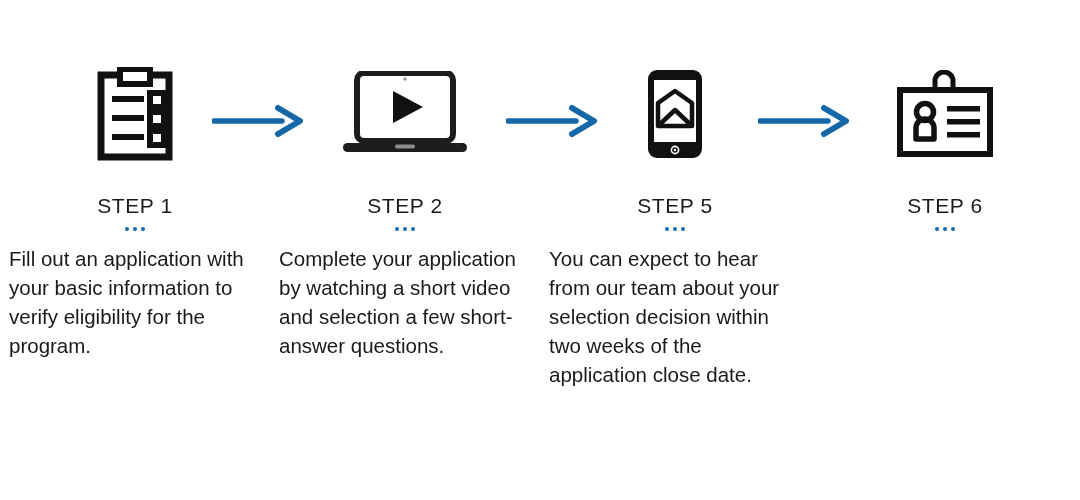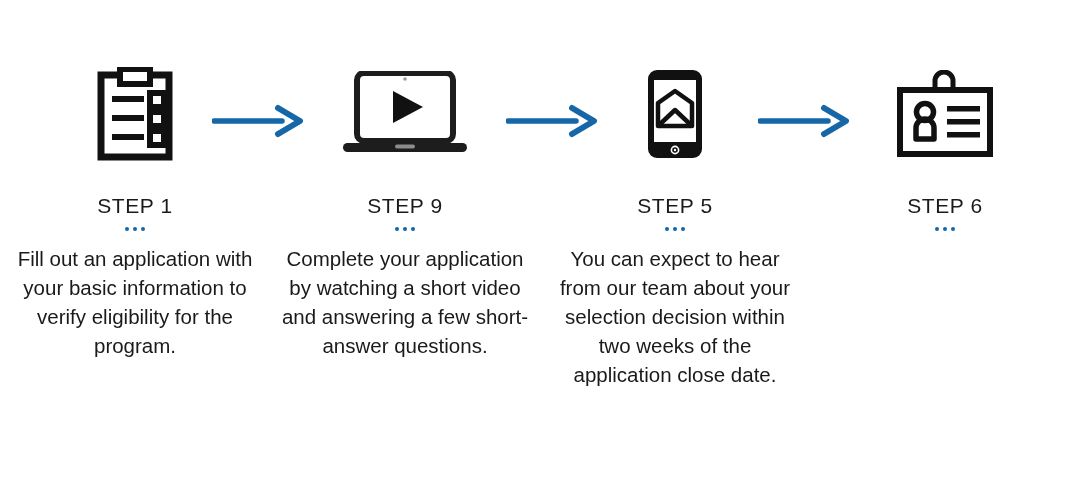--- a/index.html
+++ b/index.html
@@ -70,21 +70,21 @@
   .dot {
     width: 4px;
     height: 4px;
     border-radius: 50%;
     background: #1567a8;
   }
 
   .step-body {
     margin-top: 13px;
     width: 252px;
-    text-align: center;
+    text-align: left;
     font-size: 20.5px;
     line-height: 1.42;
     color: #1a1a1a;
     font-family: "Liberation Sans", sans-serif;
   }
 
   
   .arrow {
     position: absolute;
     top: 104px;
@@ -133,27 +133,27 @@
         <span>
           <svg width="128" height="86" viewBox="0 0 128 86" aria-hidden="true">
             <rect x="16" y="2" width="96" height="68" rx="7" fill="#ffffff" stroke="#1d1d1d" stroke-width="6"></rect>
             <circle cx="64" cy="8" r="1.8" fill="#9a9a9a"></circle>
             <path d="M52 20 L52 52 L82 36 Z" fill="#111111"></path>
             <rect x="2" y="72" width="124" height="9" rx="4.5" fill="#1d1d1d"></rect>
             <rect x="54" y="73.5" width="20" height="4" rx="2" fill="#8c8c8c"></rect>
           </svg>
         </span>
       </div>
-      <div class="step-label">STEP 9</div>
-      <div class="dots">
-        <span class="dot"></span>
-        <span class="dot"></span>
-        <span class="dot"></span>
-      </div>
-      <div class="step-body">Complete your application by watching a short video and answering a few short-answer questions.</div>
+      <div class="step-label">STEP 2</div>
+      <div class="dots">
+        <span class="dot"></span>
+        <span class="dot"></span>
+        <span class="dot"></span>
+      </div>
+      <div class="step-body">Complete your application by watching a short video and selection a few short-answer questions.</div>
     </div>
 
     <div class="step">
       <div class="icon-slot">
         <span>
           <svg width="60" height="94" viewBox="0 0 60 94" aria-hidden="true">
             <rect x="3" y="3" width="54" height="88" rx="9" fill="#111111"></rect>
             <rect x="9" y="13" width="42" height="62" fill="#ffffff"></rect>
             <circle cx="30" cy="83" r="3.6" fill="none" stroke="#ffffff" stroke-width="1.6"></circle>
             <circle cx="30" cy="83" r="1.2" fill="#ffffff"></circle>

